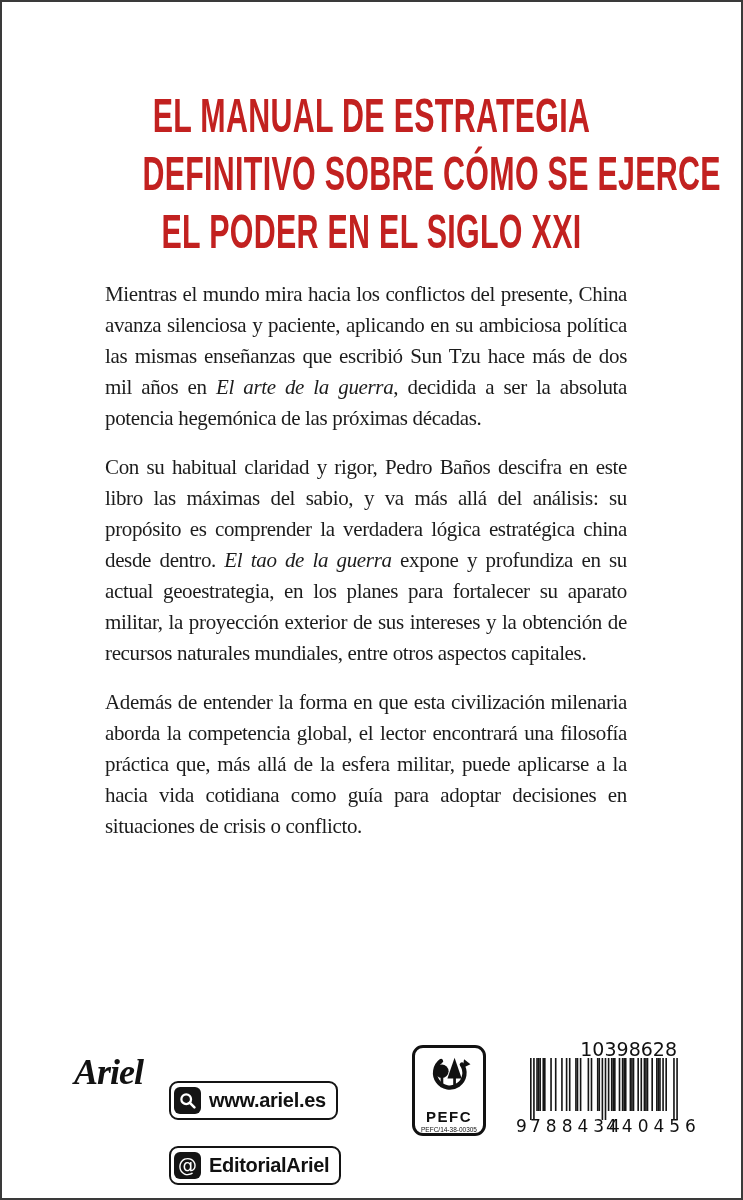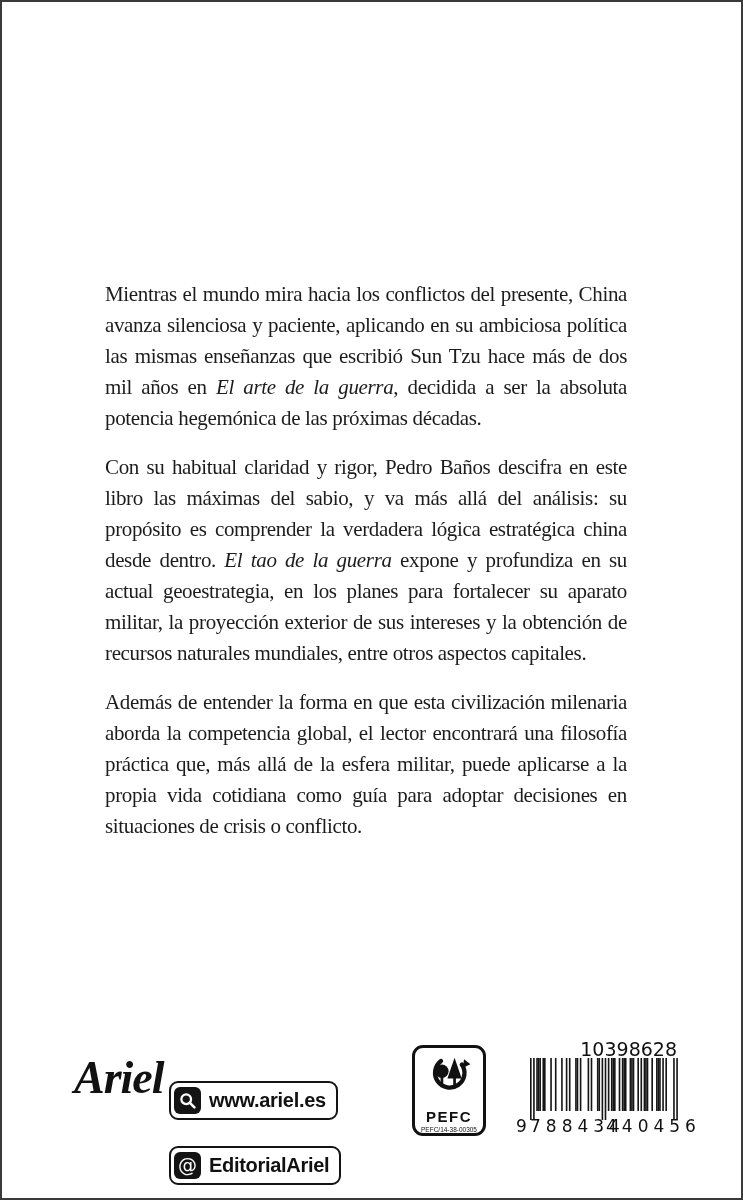--- a/index.html
+++ b/index.html
@@ -25,21 +25,21 @@
   }
   .body-copy p{margin:0 16px 18px 0;}
   .body-copy em{font-style:italic;}
   .body-copy p.bold{
     font-weight:700;color:#0f0f0f;letter-spacing:0;word-spacing:2px;line-height:31.5px;
   }
   
   .ariel-logo{
     position:absolute;left:72px;top:1049px;
     font-family:"Liberation Serif",serif;font-style:italic;font-weight:700;
-    font-size:46px;color:#121212;letter-spacing:-1px;
+    font-size:36px;color:#121212;letter-spacing:-1px;
   }
   .plaques{position:absolute;left:167px;top:1059px;display:flex;flex-direction:column;gap:6px;}
   .plaque{
     display:flex;align-items:center;gap:8px;width:fit-content;
     border:2.5px solid #141414;border-radius:9px;padding:2px 10px 2px 3px;height:31px;
     background:#fff;
     margin-top:20px;
   }
   .plaque .icon-box{
     width:27px;height:27px;background:#141414;border-radius:6px;flex:0 0 auto;
@@ -81,25 +81,30 @@
   }
   .bd-first{width:15px;}
   .bd-left{width:76px;letter-spacing:5px;text-align:center;}
   .bd-right{width:72px;letter-spacing:5px;text-align:center;}
 </style>
 </head>
 <body>
 
 <div class="page">
 
+  <div class="headline" id="headline" style="color: rgb(194, 33, 32);">
+    <span class="hline">EL MANUAL DE ESTRATEGIA</span>
+    <span class="hline">DEFINITIVO SOBRE CÓMO SE EJERCE</span>
+    <span class="hline">EL PODER EN EL SIGLO XXI</span>
+  </div>
 
   <div class="body-copy">
     <p><span>Mientras el mundo mira hacia los conflictos del presente, China avanza silenciosa y paciente, aplicando en su ambiciosa política las mismas enseñanzas que escribió Sun Tzu hace más de dos mil años en </span><em>El arte de la guerra</em><span>, decidida a ser la absoluta potencia hegemónica de las próximas décadas.</span></p>
     <p><span>Con su habitual claridad y rigor, Pedro Baños descifra en este libro las máximas del sabio, y va más allá del análisis: su propósito es comprender la verdadera lógica estratégica china desde dentro. </span><em>El tao de la guerra</em><span> expone y profundiza en su actual geoestrategia, en los planes para fortalecer su aparato militar, la proyección exterior de sus intereses y la obtención de recursos naturales mundiales, entre otros aspectos capitales.</span></p>
-    <p>Además de entender la forma en que esta civilización milenaria aborda la competencia global, el lector encontrará una filosofía práctica que, más allá de la esfera militar, puede aplicarse a la propia vida cotidiana como guía para adoptar decisiones en situaciones de crisis o conflicto.</p>
+    <p>Además de entender la forma en que esta civilización milenaria aborda la competencia global, el lector encontrará una filosofía práctica que, más allá de la esfera militar, puede aplicarse a la hacia vida cotidiana como guía para adoptar decisiones en situaciones de crisis o conflicto.</p>
   </div>
 
   <div class="ariel-logo">Ariel</div>
 
   <div class="plaques">
     <div class="plaque">
       <span class="icon-box">
         <svg width="19" height="19" viewBox="0 0 22 22">
           <circle cx="9.5" cy="9.5" r="5.6" fill="none" stroke="#ffffff" stroke-width="2.6"></circle>
           <line x1="13.8" y1="13.8" x2="19" y2="19" stroke="#ffffff" stroke-width="3" stroke-linecap="round"></line>

